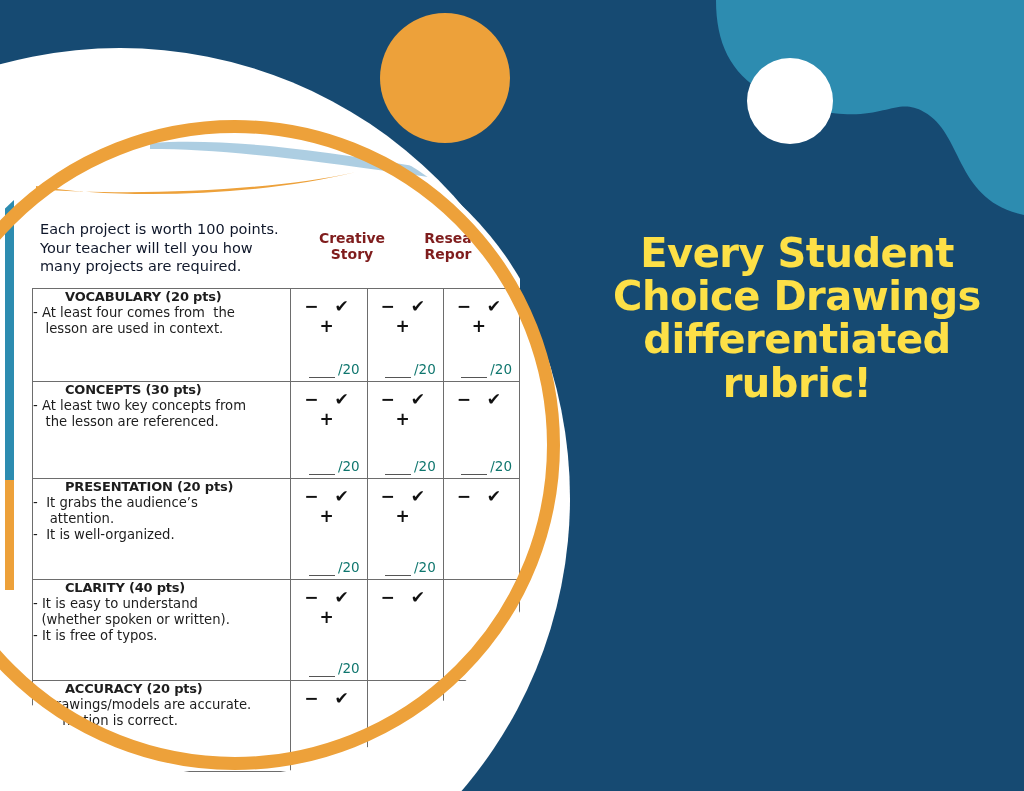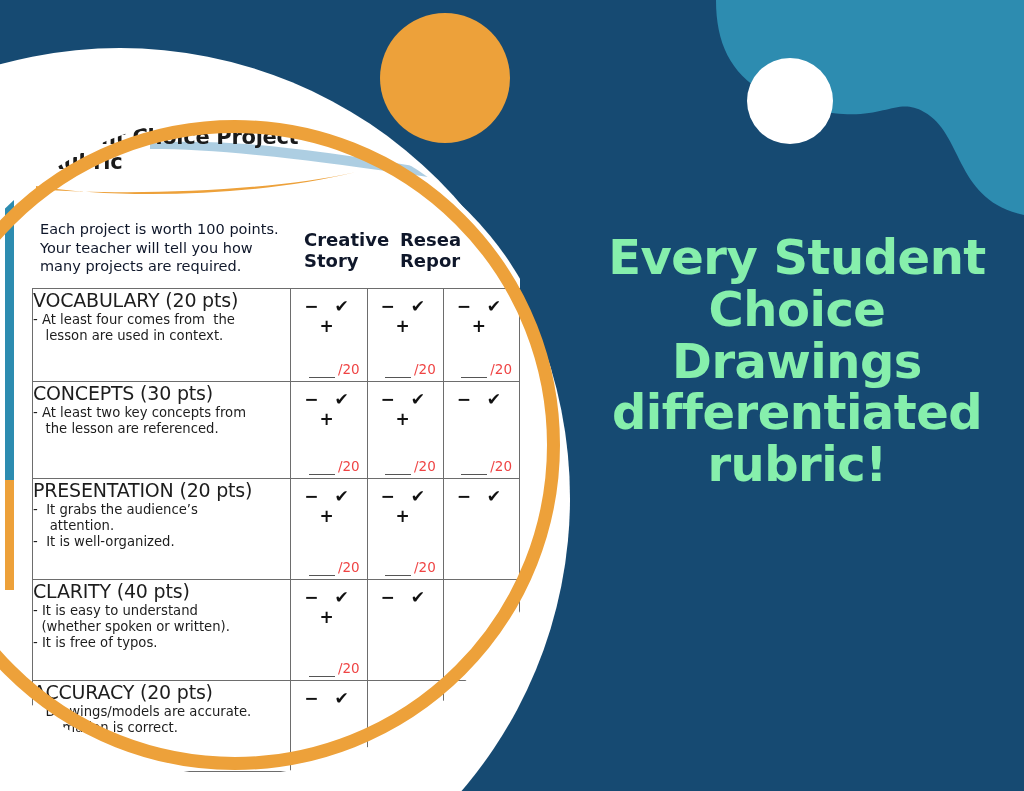--- a/index.html
+++ b/index.html
@@ -70,45 +70,45 @@
   table.rubric{
     position:absolute; left:32px; top:283px;
     border-collapse:collapse; table-layout:fixed;
     font-size:13px; color:#1d1d1d;
   }
   table.rubric td{
     border:1px solid #6d6d6d; vertical-align:top; padding:0;
   }
   td.crit{width:272px; padding:6px 6px 4px 7px;}
   td.col{width:96px; position:relative;}
-  .crit-title{font-weight:normal;font-size:19px;letter-spacing:-0.2px;margin-bottom:1px;}
+  .crit-title{font-weight:bold;font-size:13px;letter-spacing:-0.2px;margin-bottom:1px;margin-left:32px;}
   .crit-line{font-size:13.2px;line-height:1.22;white-space:pre;}
   .marks{
     text-align:center; font-size:17px; font-weight:bold;
     letter-spacing:5px; padding-top:7px; color:#111;
   }
   .score{
     position:absolute; right:7px; bottom:4px;
-    font-size:13.5px; color:#ef4444; white-space:nowrap;
+    font-size:13.5px; color:#0f766e; white-space:nowrap;
   }
   .score u{ text-decoration:none; border-bottom:1.4px solid #555; padding:0 11px; margin-right:3px;}
   .hdr{
     position:absolute; left:32px; top:225px; width:470px; height:56px;
   }
   .hdr .h{
-    position:absolute; top:0; width:96px; text-align:left;
-    font-weight:bold; font-size:18px; line-height:1.15; color:#0f172a;
+    position:absolute; top:0; width:96px; text-align:center;
+    font-weight:bold; font-size:14px; line-height:1.15; color:#7f1d1d;
   }
 
   
   .headline{
     position:absolute; left:584px; top:232px; width:426px;
-    text-align:center; color:#86efac;
+    text-align:center; color:#fde047;
     font-family:"DejaVu Sans", sans-serif;
-    font-weight:bold; font-size:48px; line-height:1.08; letter-spacing:-0.5px;
+    font-weight:bold; font-size:40px; line-height:1.08; letter-spacing:-0.5px;
     z-index:9;
   }
   .headline div{margin:0;}
 </style>
 </head>
 <body>
 
 <div class="stage">
 
   <div class="teal-blob">
@@ -128,24 +128,20 @@
 
       <div class="doc-bar"></div>
       <div class="doc-bar2"></div>
 
       <div class="swoosh2">
         <svg width="400" height="60" viewBox="0 0 400 60" xmlns="http://www.w3.org/2000/svg">
           <path d="M0 8 C90 2, 200 18, 400 55 L400 60 C200 30, 90 14, 0 14 Z" fill="#9fc6dd" opacity="0.85"></path>
         </svg>
       </div>
 
-      <div class="doc-title">
-        <div>tudent Choice Project</div>
-        <div>Rubric</div>
-      </div>
 
       <div class="swoosh">
         <svg width="330" height="30" viewBox="0 0 330 30" xmlns="http://www.w3.org/2000/svg">
           <path d="M6 16 C90 30, 230 26, 326 2 C236 22, 96 26, 6 19 Z" fill="#eda13a"></path>
         </svg>
       </div>
 
       <div class="doc-intro">Each project is worth 100 points. Your teacher will tell you how many projects are required.</div>
 
       <div class="hdr">

